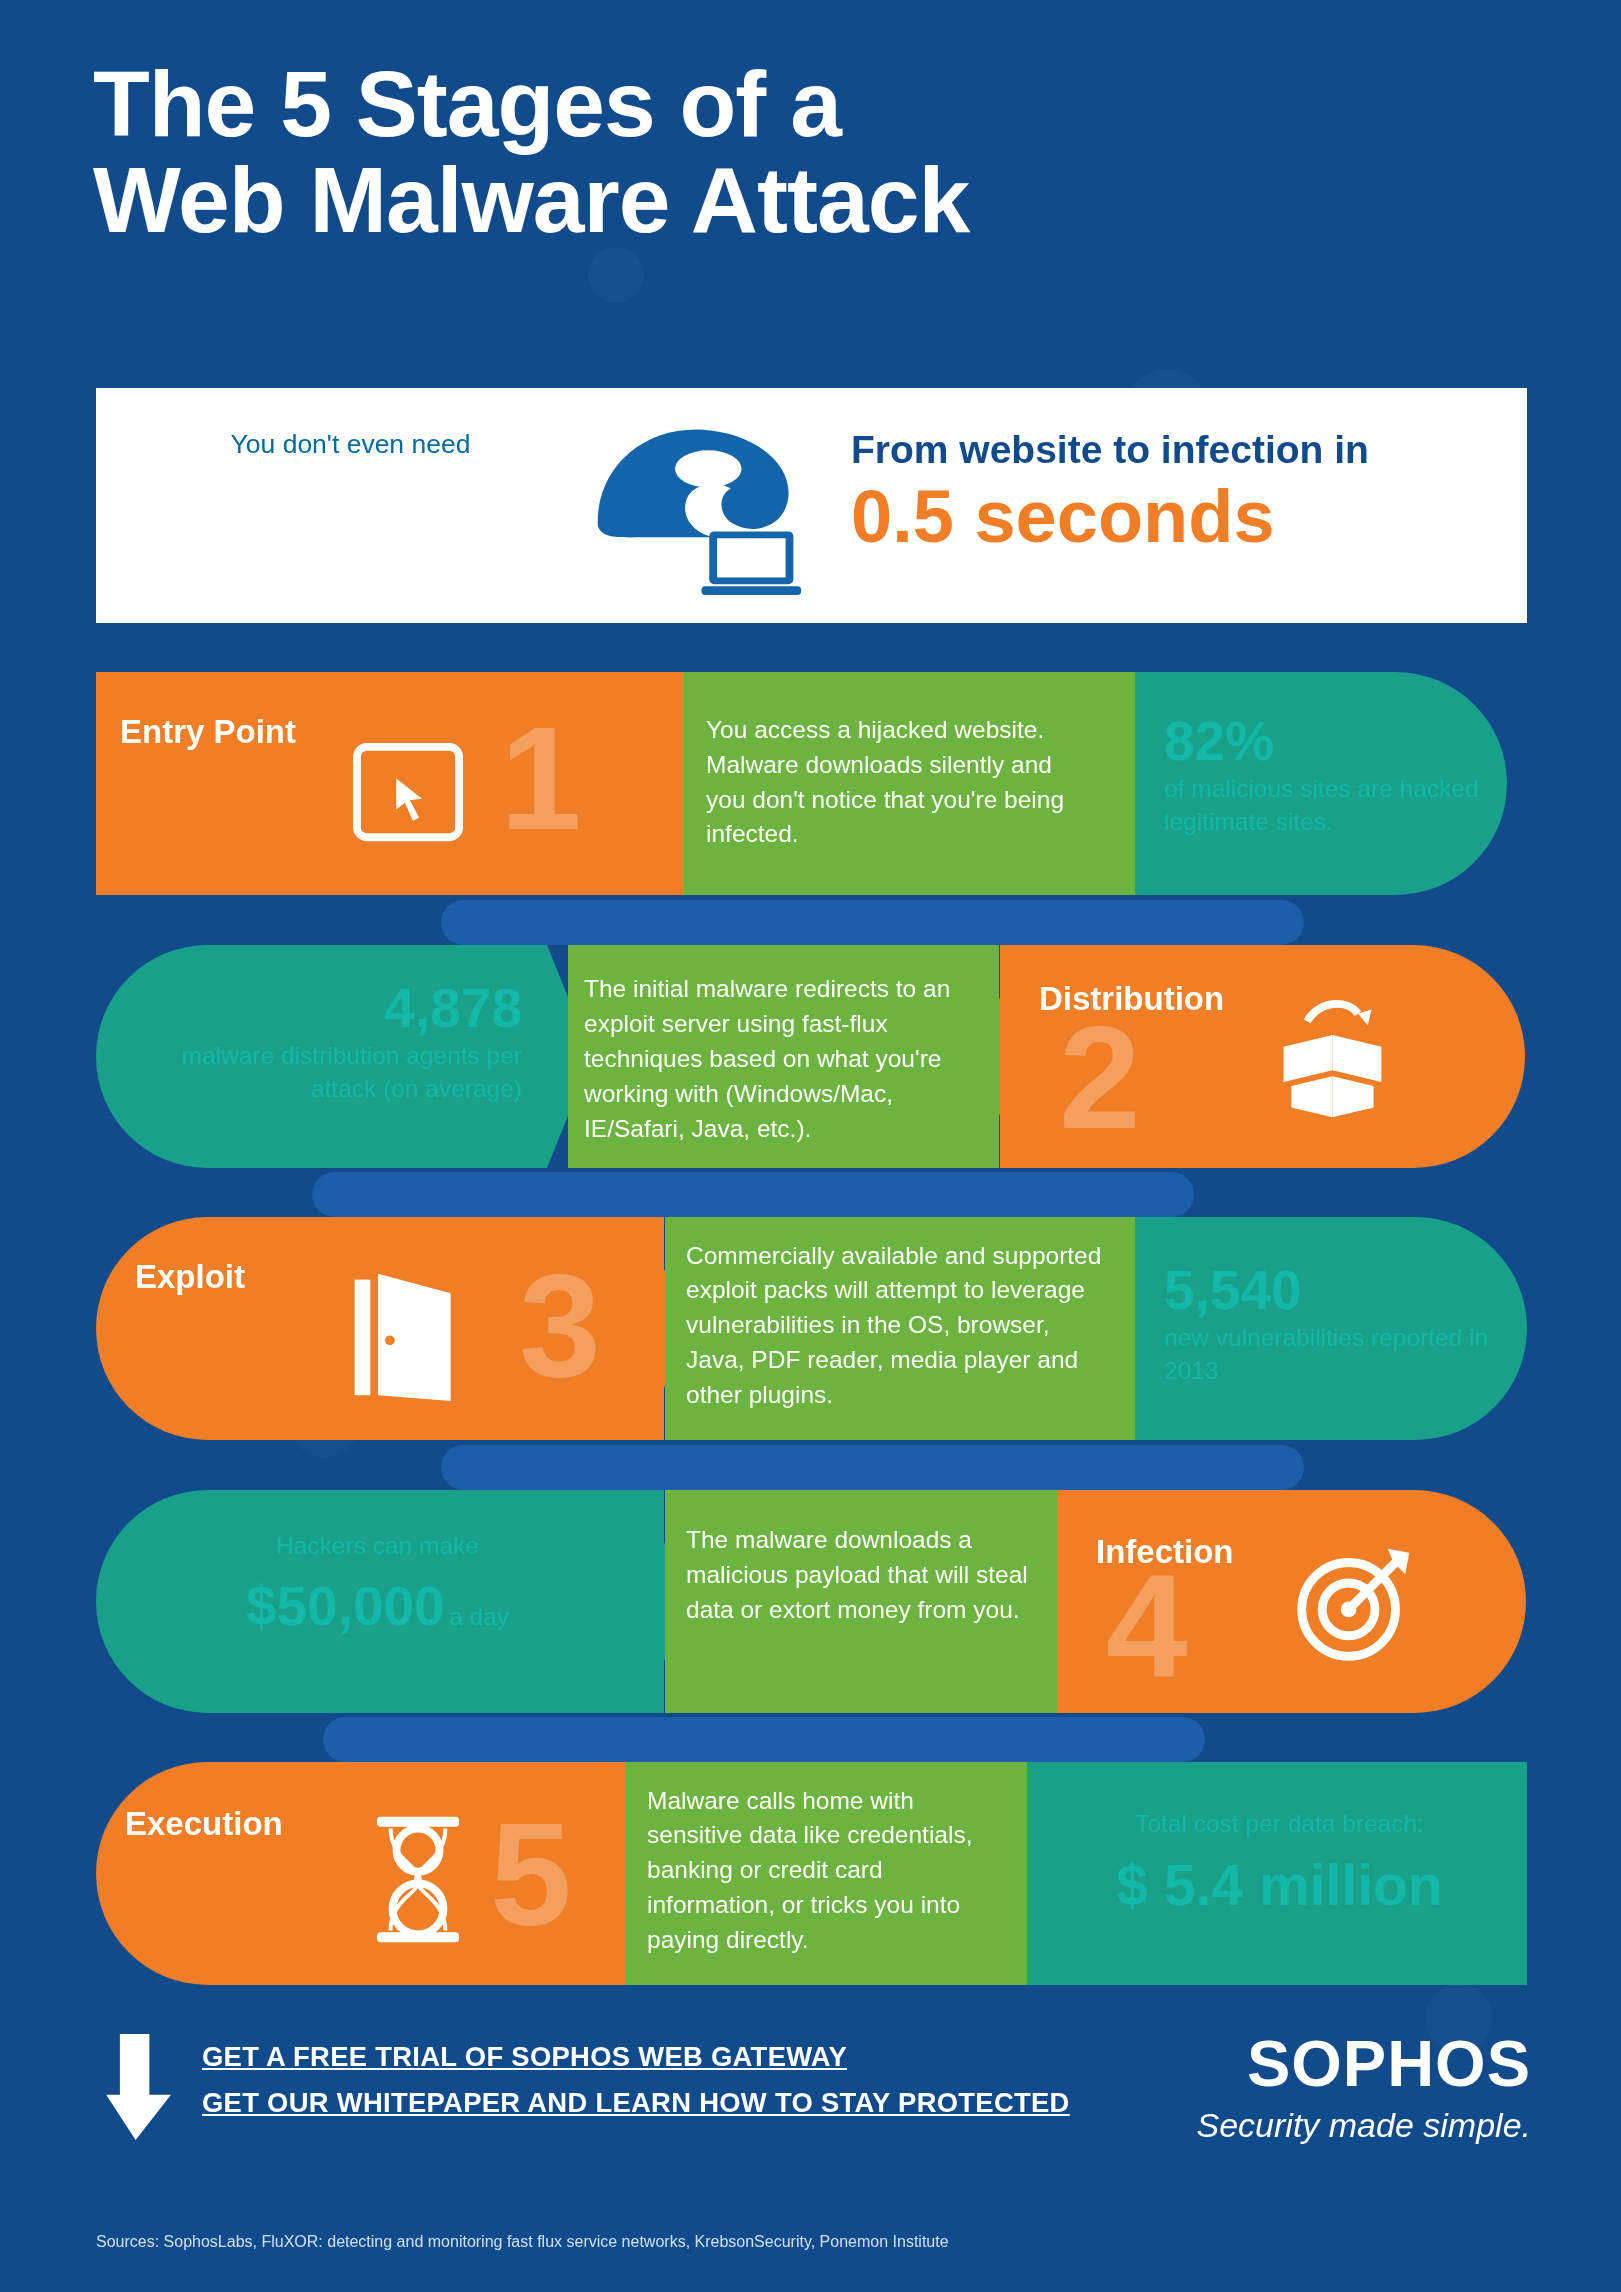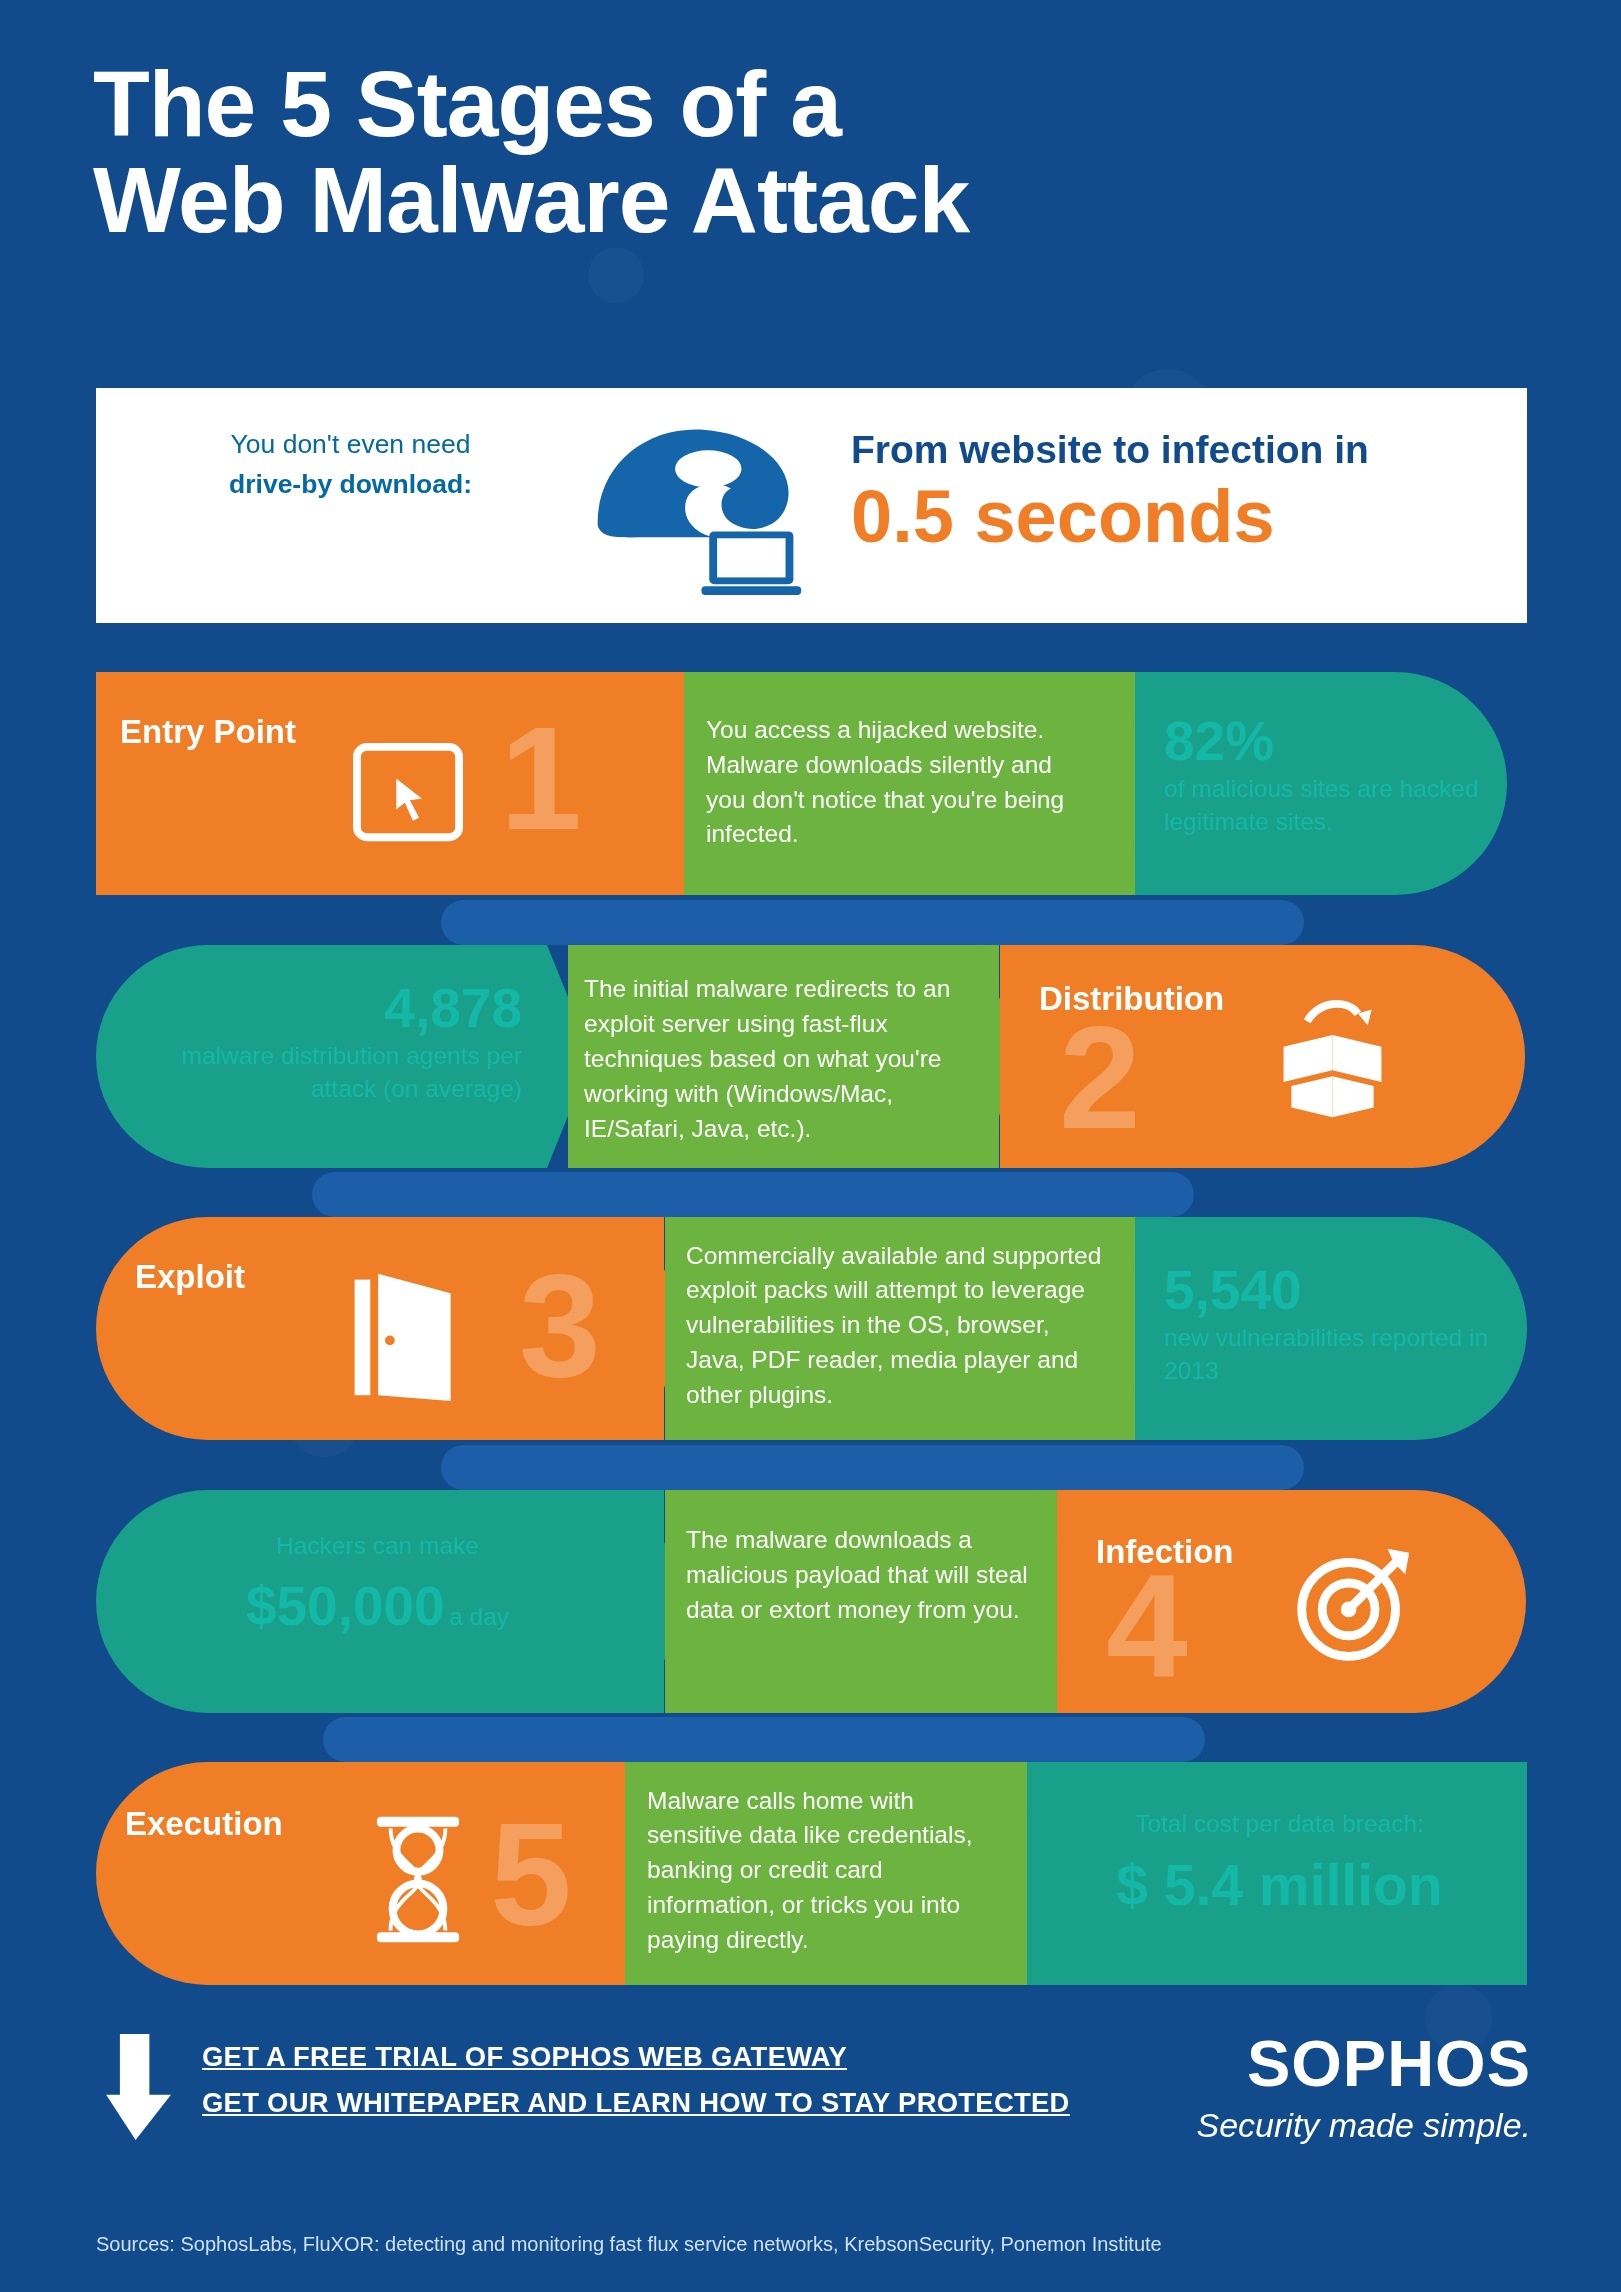--- a/index.html
+++ b/index.html
@@ -80,37 +80,36 @@
   .footer-arrow{position:absolute;left:106px;top:2034px;width:71px;height:108px;}
   .links{position:absolute;left:202px;top:2041px;}
   .links a{
     display:block;color:#ffffff;font-size:27.4px;font-weight:bold;
     text-decoration:underline;letter-spacing:0.3px;margin-bottom:13.7px;
   }
   .sophos{position:absolute;right:90px;top:2031px;text-align:right;}
   .sophos .word{font-size:65px;font-weight:bold;letter-spacing:1px;line-height:1;}
   .sophos .tag{font-size:34px;font-style:italic;margin-top:9.8px;color:#ffffff;}
   .sources{
-    position:absolute;left:96px;top:2233px;font-size:20px;color:#cfe0f0;
+    position:absolute;left:96px;top:2233px;font-size:16px;color:#cfe0f0;
   }
 </style>
 </head>
 <body>
 
 <div class="bg-texture"></div>
 
 <div class="title">
   <div>The 5 Stages of a</div>
   <div>Web Malware Attack</div>
 </div>
 
 <div class="band">
   <div class="band-left">
     <div>You don't even need</div>
-    <div style="font-weight:bold">drive-by download:</div>
   </div>
 
   <div class="band-wave">
     <svg width="225" height="196" viewBox="0 0 230 200">
       <path d="M12 120 C10 60 60 18 120 22 C178 26 214 62 206 96 C200 122 170 130 150 118 C134 108 136 88 148 82 C132 72 106 78 102 96 C98 114 112 128 130 132 L62 132 C34 132 16 134 12 120 Z" fill="#1565ab"></path>
       <ellipse cx="125" cy="62" rx="34" ry="19" fill="#ffffff"></ellipse>
       <rect x="126" y="126" width="86" height="54" rx="5" fill="#1565ab"></rect>
       <rect x="134" y="133" width="70" height="40" fill="#ffffff"></rect>
       <rect x="118" y="182" width="102" height="9" rx="4" fill="#1565ab"></rect>
     </svg>

